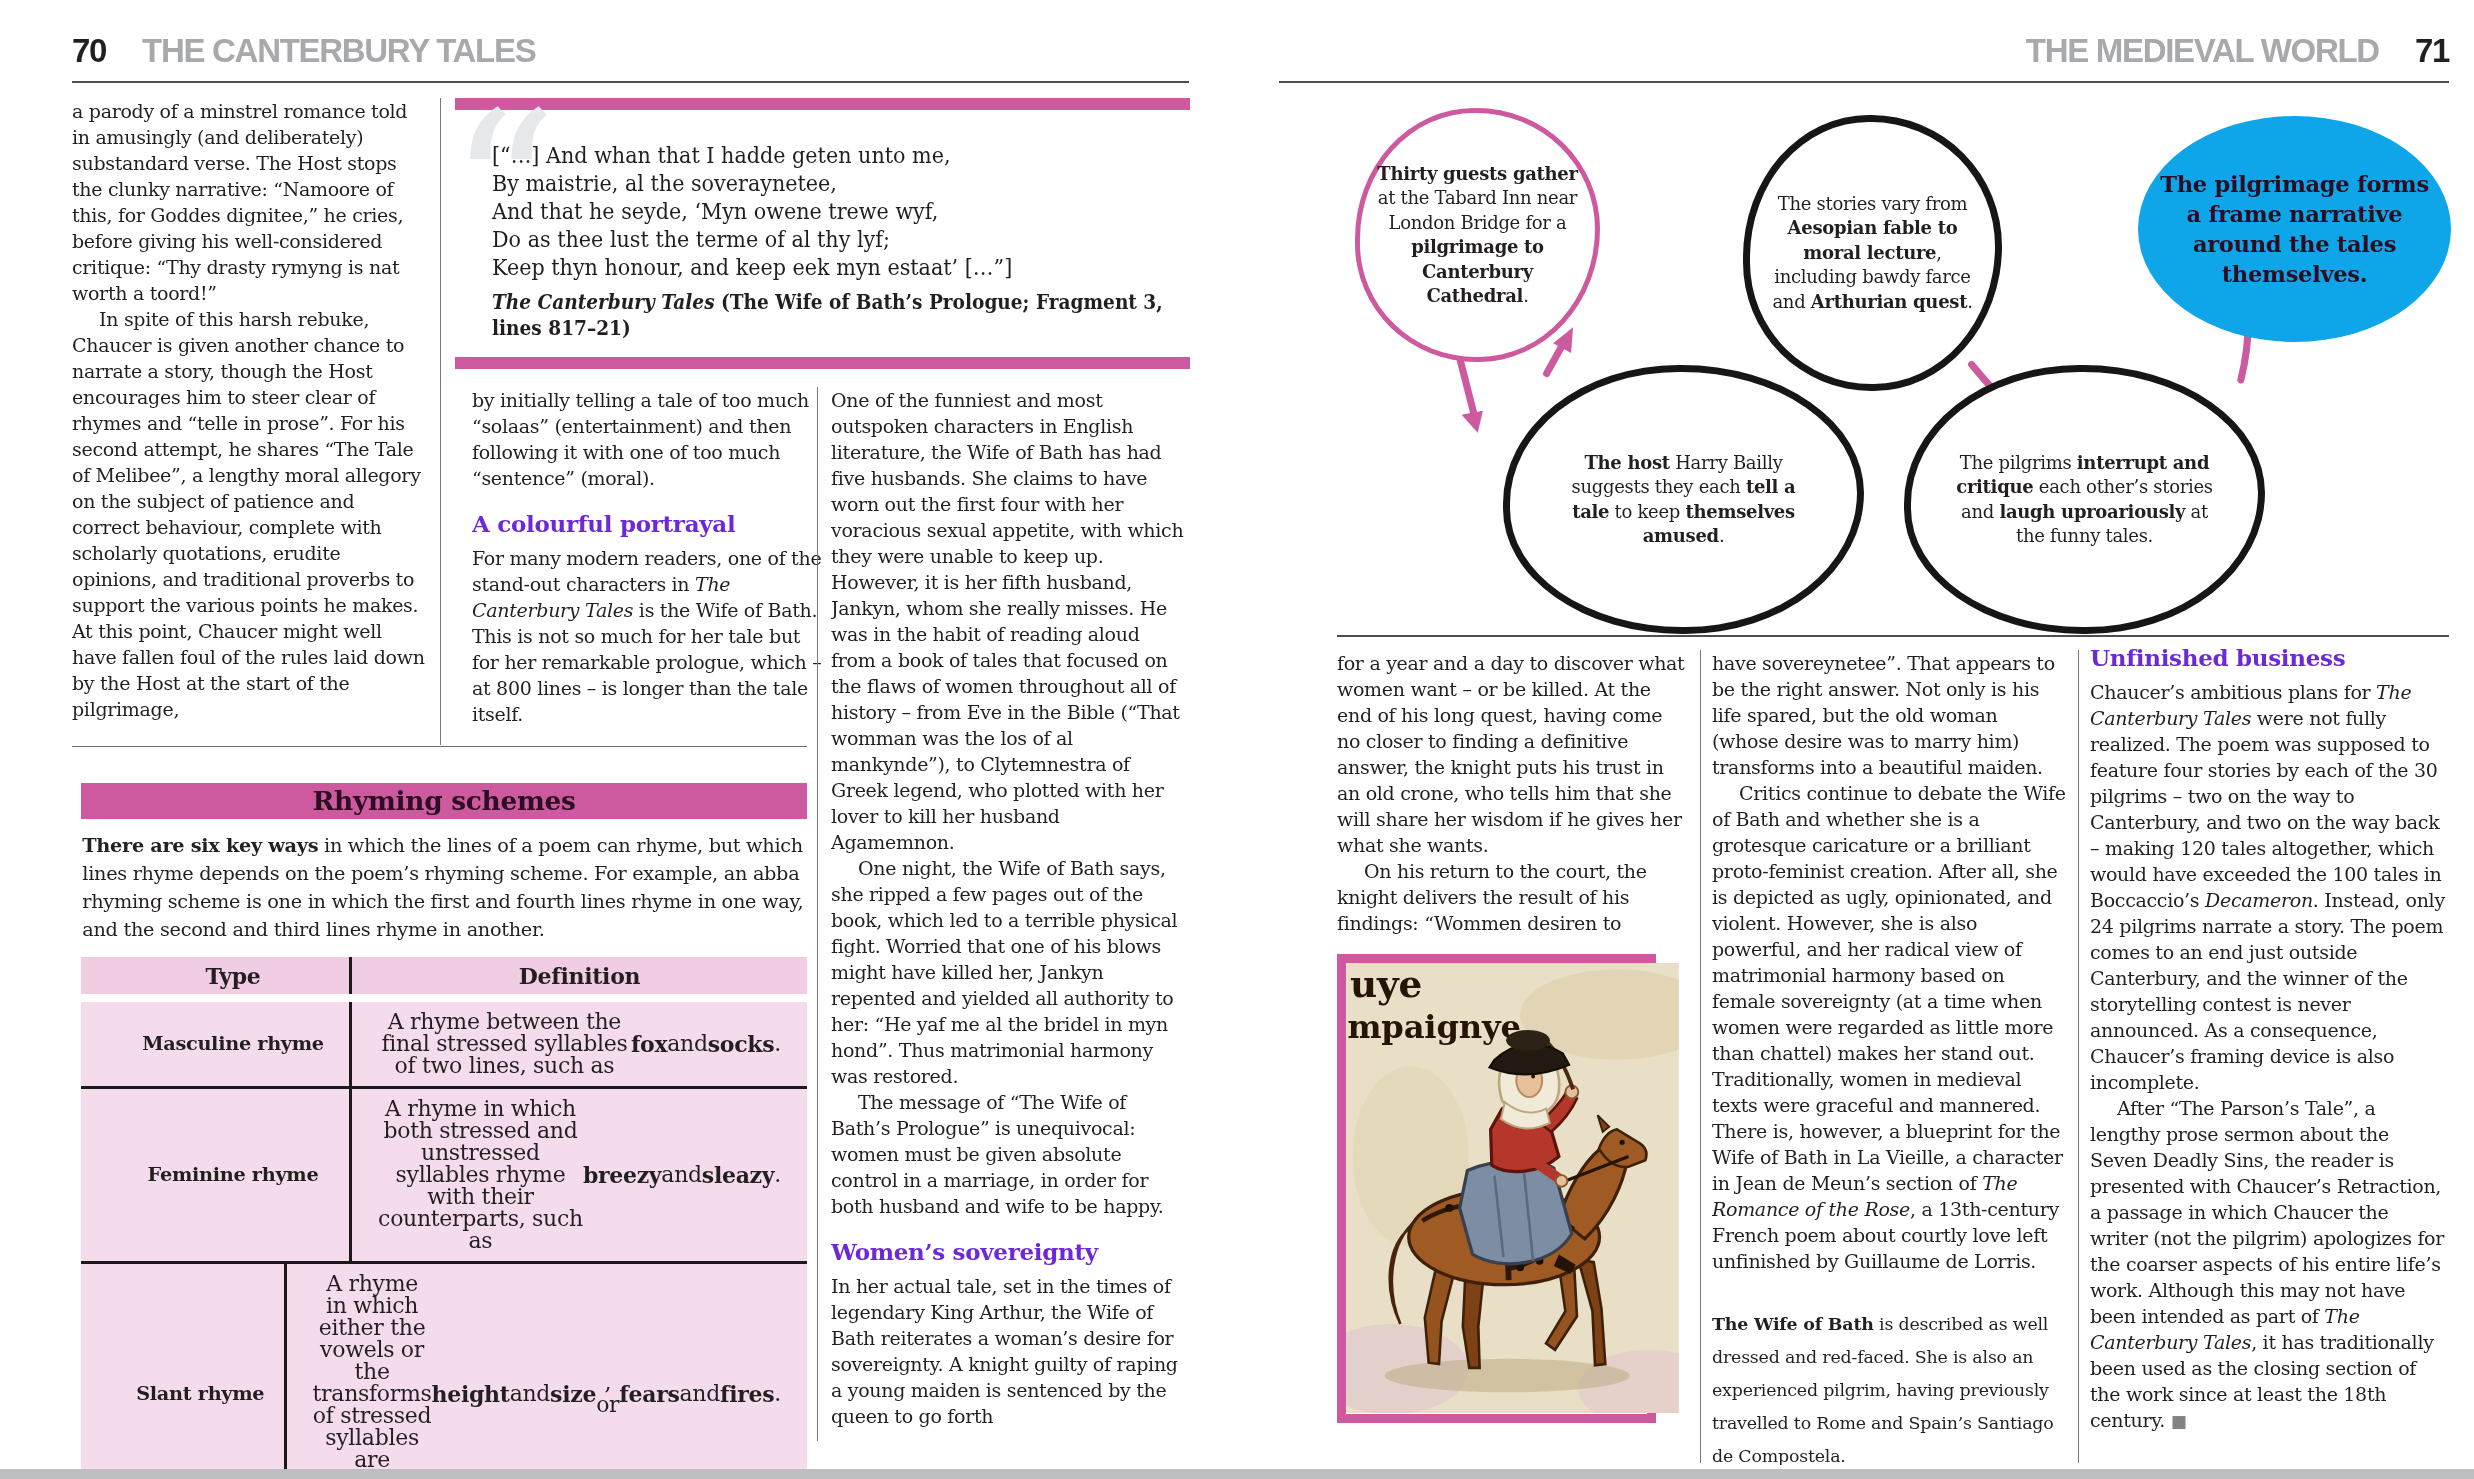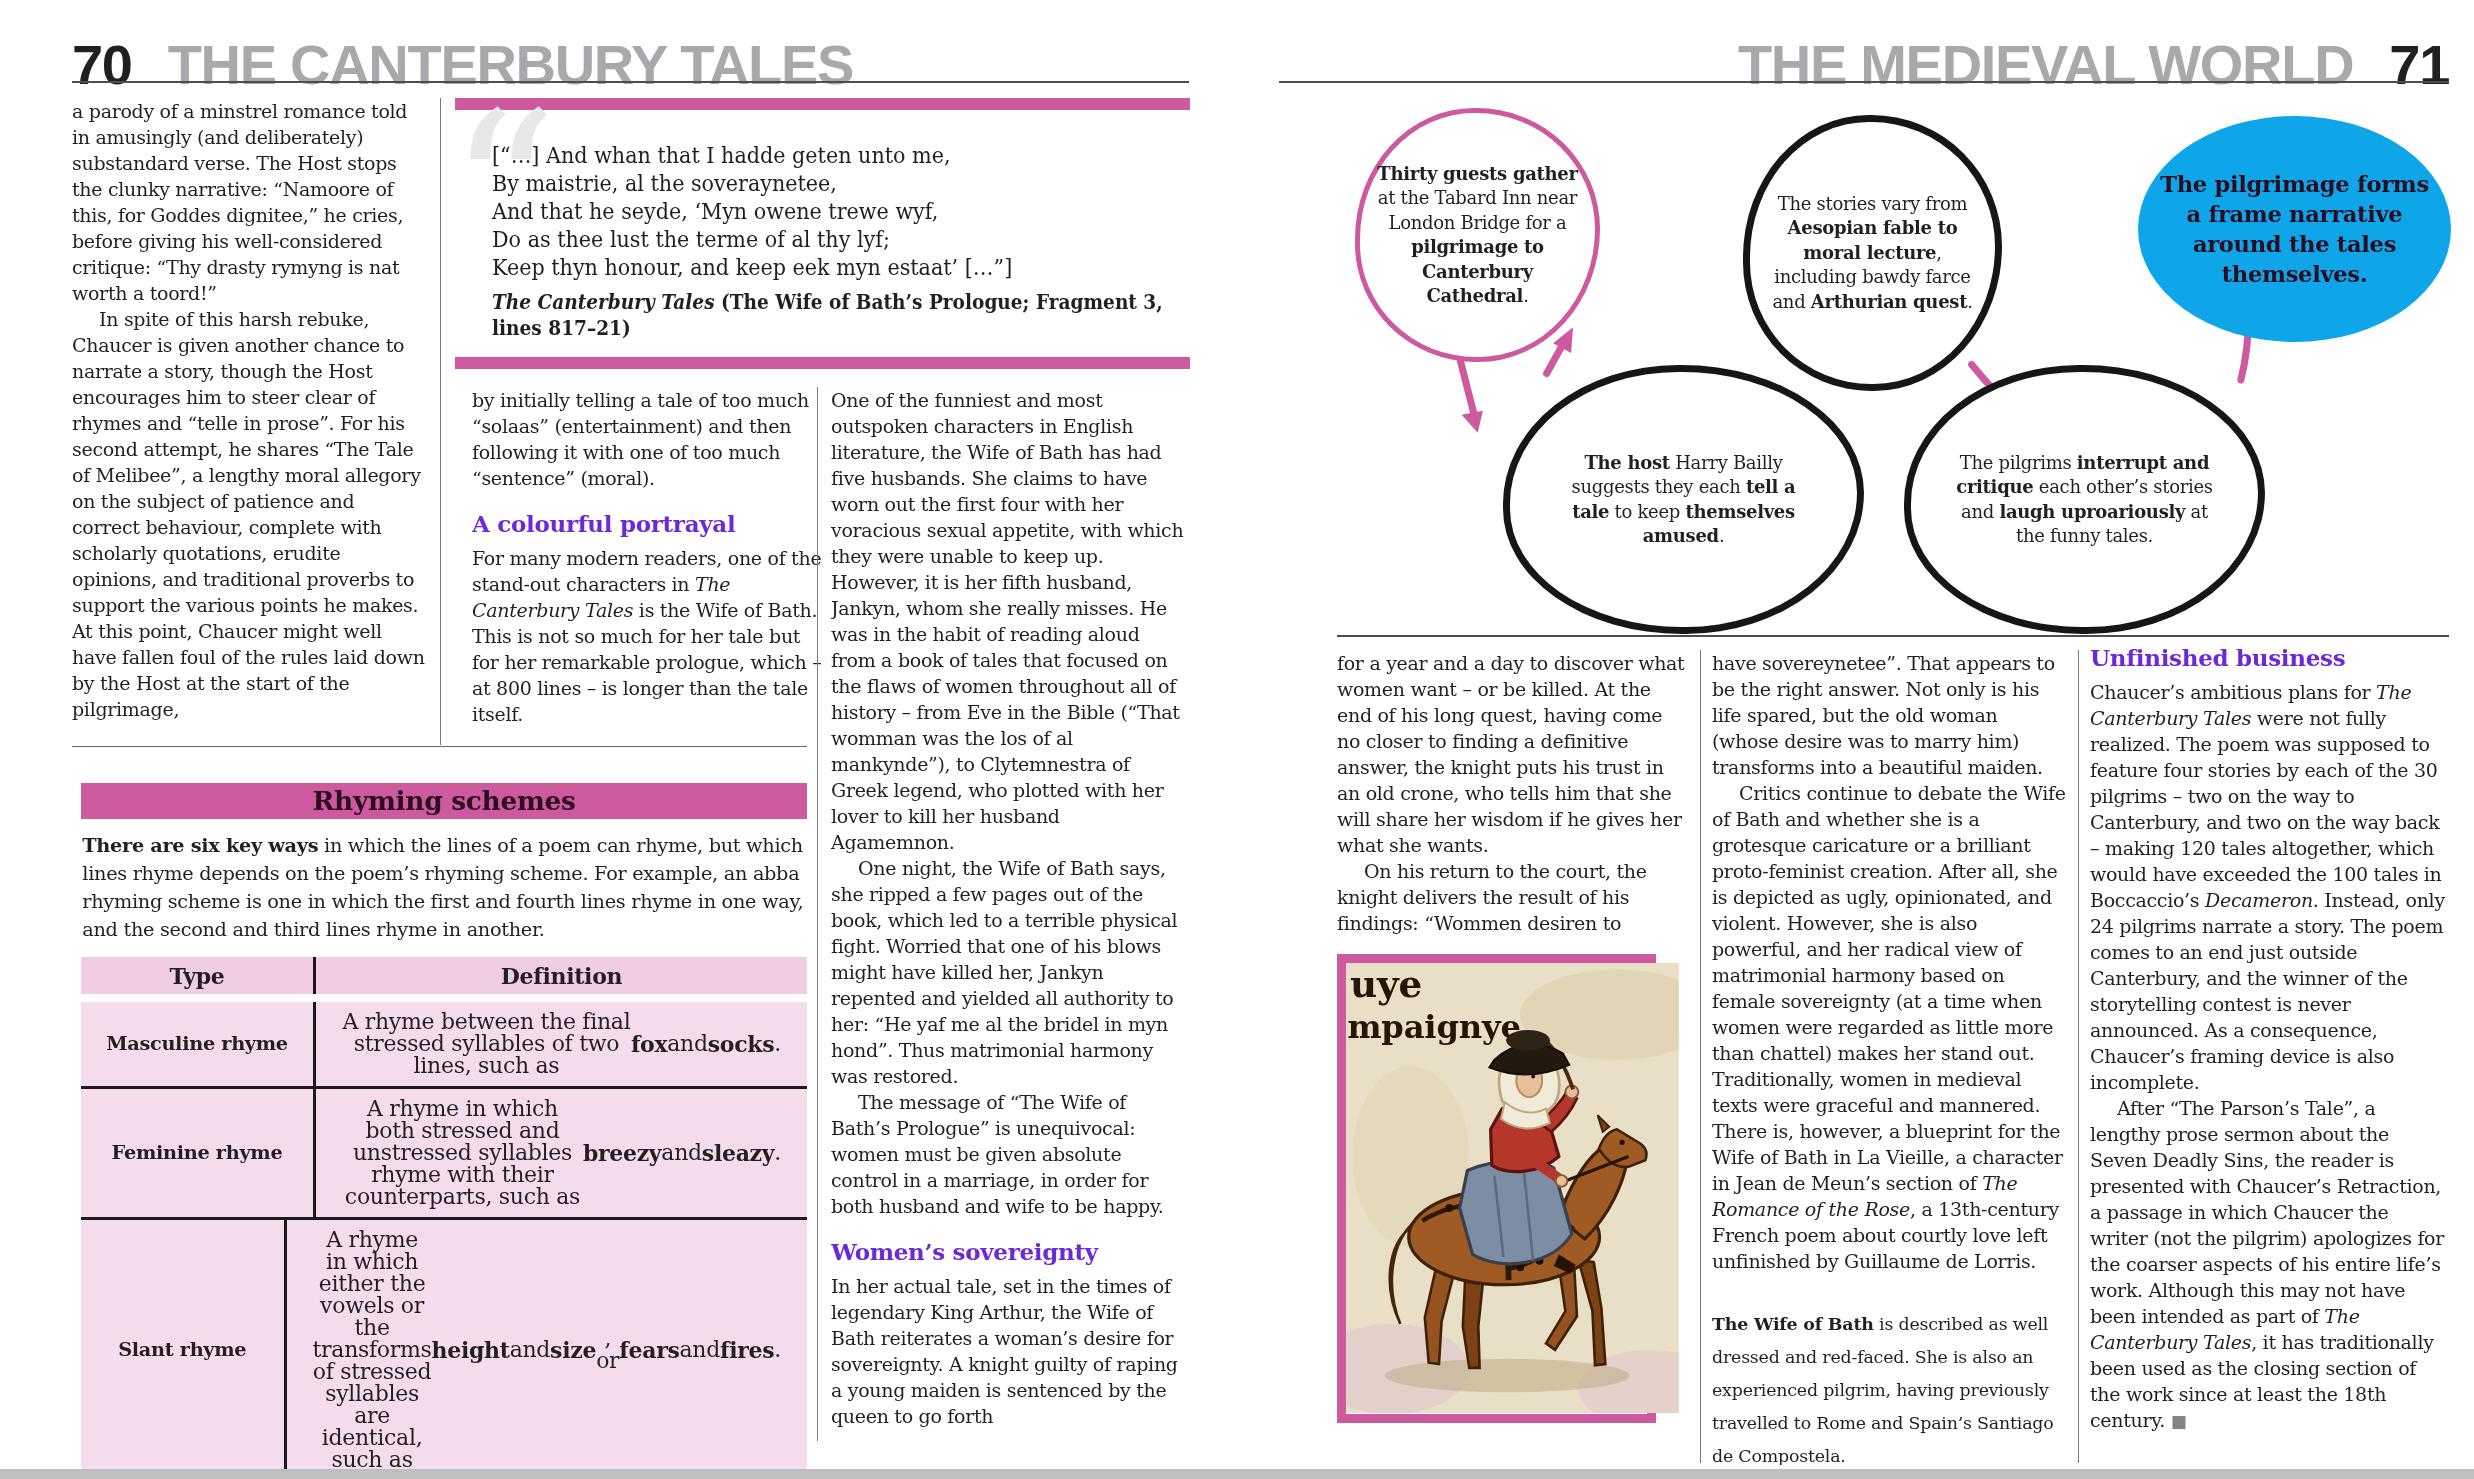--- a/index.html
+++ b/index.html
@@ -9,21 +9,21 @@
   p{margin:0;}
   .col p{text-indent:0;}
   .col p.ind{text-indent:27px;}
   .b{font-weight:bold;}
   .i{font-style:italic;}
   .sq{color:#808285;font-size:17px;}
   .col{position:absolute;font-size:19px;line-height:26px;letter-spacing:-0.3px;overflow:hidden;}
   h3{font-size:23px;line-height:27px;letter-spacing:-0.3px;margin:19.3px 0 7.7px 0;color:#6d28d9;font-weight:bold;}
   
   .pghead{position:absolute;top:32px;display:flex;gap:36px;align-items:baseline;
-          font-family:"Liberation Sans",sans-serif;font-weight:bold;font-size:56px;letter-spacing:-1.3px;}
+          font-family:"Liberation Sans",sans-serif;font-weight:bold;font-size:33px;letter-spacing:-1.3px;}
   .pghead .num{color:#231f20;}
   .pghead .ttl{color:#a7a9ac;}
   .pghead.left{left:72px;}
   .pghead.right{left:1289px;width:1160px;justify-content:flex-end;}
   .hrule{position:absolute;background:#4d4d4f;height:1.9px;}
   .vrule{position:absolute;background:#77787a;width:1.3px;}
   
   .quotebox{position:absolute;left:455px;top:98px;width:735px;height:271px;}
   .qbar{position:absolute;left:0;right:0;height:11.6px;background:#cd5a9f;}
   .qbar.top{top:0;} .qbar.bot{bottom:0;}
@@ -37,21 +37,21 @@
   .rbox{position:absolute;left:81px;top:783px;width:726px;}
   .rbox-title{height:36px;line-height:36px;background:#cd5a9f;color:#2d0d22;text-align:center;
               font-weight:bold;font-size:26.4px;letter-spacing:-0.3px;}
   .rbox-intro{margin:13px 1.3px 13px 1.3px;font-size:19.3px;line-height:28px;letter-spacing:-0.3px;}
   .rrow{display:flex;background:#f5dcec;}
   .rrow.rhead{background:#f0cde3;height:37px;}
   .rgap{height:7.7px;background:#ffffff;}
   #rrows .rrow + .rrow{border-top:3.9px solid #1a1a1a;}
   .rcell{box-sizing:border-box;display:flex;align-items:center;justify-content:center;text-align:center;}
   .rcell.type{width:235px;border-right:3.2px solid #1a1a1a;font-weight:bold;font-size:19.3px;
-              letter-spacing:-0.3px;padding:9px 6.4px;}
+              letter-spacing:-0.3px;padding:9px 6.4px;margin-left:36px;}
   .rrow.rhead .rcell{font-size:22px;font-weight:bold;}
   .rcell.def{flex:1;font-size:22px;line-height:22px;letter-spacing:-0.3px;padding:9px 26px;}
   
   .bubble{position:absolute;box-sizing:border-box;display:flex;align-items:center;justify-content:center;
           text-align:center;border-radius:49% 51% 50% 50% / 52% 48% 53% 47%;background:#fff;}
   .btxt{font-size:18px;line-height:24.5px;letter-spacing:-0.3px;}
   .bubble.pinkline{border:5.8px solid #cd5a9f;}
   .bubble.blackline{border:7px solid #161616;}
   .bubble.pinkfill{background:#0ea5e9;border:none;}
   .bubble.pinkfill .btxt{font-size:22.6px;line-height:30px;color:#2d0d22;font-weight:bold;}

